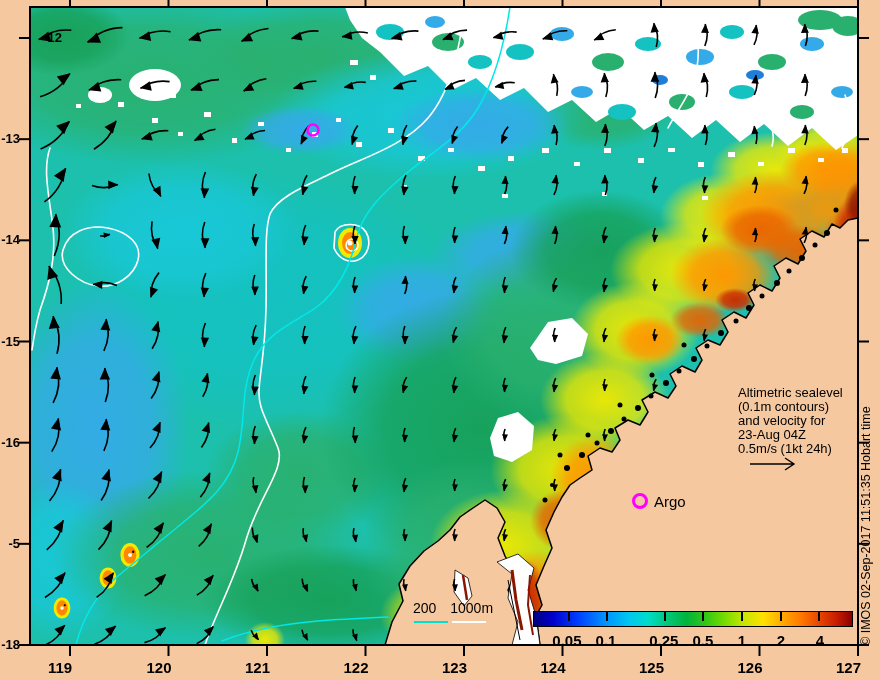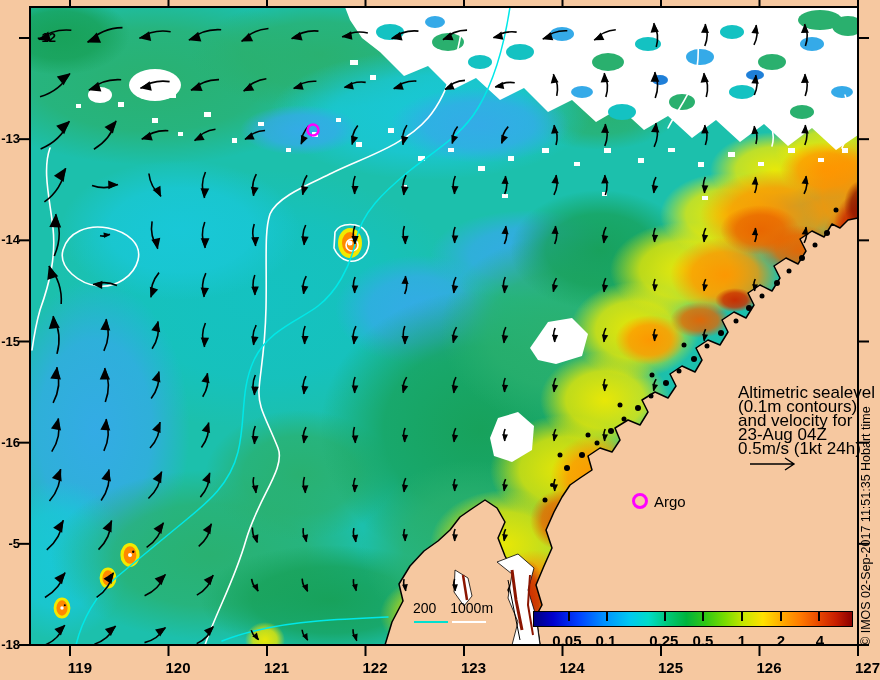--- a/index.html
+++ b/index.html
@@ -1,24 +1,24 @@
 <!DOCTYPE html>
 <html><head>
 <meta charset="utf-8">
 <style>
   html,body{margin:0;padding:0;}
   body{width:880px;height:680px;overflow:hidden;}
   #stage{position:absolute;left:0;top:0;width:880px;height:680px;background:#f6c8a0;
          font-family:"Liberation Sans", sans-serif;color:#000;}
   #map-svg{position:absolute;left:0;top:0;}
-  .xlab{position:absolute;width:44px;text-align:right;font-size:15px;font-weight:bold;}
+  .xlab{position:absolute;width:44px;text-align:left;font-size:15px;font-weight:bold;}
   .ylab{position:absolute;width:20px;text-align:right;font-size:13px;font-weight:bold;}
   #date-block{position:absolute;left:722px;top:334px;width:125px;text-align:center;
               font-size:15px;line-height:18px;}
-  #info-block{position:absolute;left:738px;top:386px;font-size:17px;line-height:13.9px;}
+  #info-block{position:absolute;left:738px;top:386px;font-size:13px;line-height:13.9px;}
   #argo-label{position:absolute;left:654px;top:493px;font-size:15px;}
   #bathy-legend{position:absolute;left:413px;top:600px;font-size:14px;}
   #bathy-legend .sp{margin-right:10px;}
   .bline{position:absolute;height:2px;}
   #bline200{left:414px;top:621px;width:34px;background:#00e0d0;}
   #bline1000{left:452px;top:621px;width:34px;background:#ffffff;}
   #cb-title{position:absolute;left:533px;top:588px;width:320px;text-align:center;
             font-size:15px;font-weight:bold;}
   #cb-bar{position:absolute;left:533px;top:611px;width:320px;height:16px;
           border:1.5px solid #000;box-sizing:border-box;}
@@ -654,21 +654,21 @@
       <div class="xlab" style="left: 146.5px; top: 659px;">120</div>
       <div class="xlab" style="left: 245px; top: 659px;">121</div>
       <div class="xlab" style="left: 343.5px; top: 659px;">122</div>
       <div class="xlab" style="left: 442px; top: 659px;">123</div>
       <div class="xlab" style="left: 540.5px; top: 659px;">124</div>
       <div class="xlab" style="left: 639px; top: 659px;">125</div>
       <div class="xlab" style="left: 737.5px; top: 659px;">126</div>
       <div class="xlab" style="left: 836px; top: 659px;">127</div>
     </div>
   <div id="y-axis-labels">
-      <div class="ylab" style="left: 0px; top: 30px; padding-left: 36px;">-12</div>
+      <div class="ylab" style="left: 6px; top: 30px; padding-left: 36px;">-12</div>
       <div class="ylab" style="left: 0px; top: 131.167px;">-13</div>
       <div class="ylab" style="left: 0px; top: 232.333px;">-14</div>
       <div class="ylab" style="left: 0px; top: 333.5px;">-15</div>
       <div class="ylab" style="left: 0px; top: 434.667px;">-16</div>
       <div class="ylab" style="left: 0px; top: 535.833px;">-5</div>
       <div class="ylab" style="left: 0px; top: 637px;">-18</div>
     </div>
 
 
   <div id="info-block">

